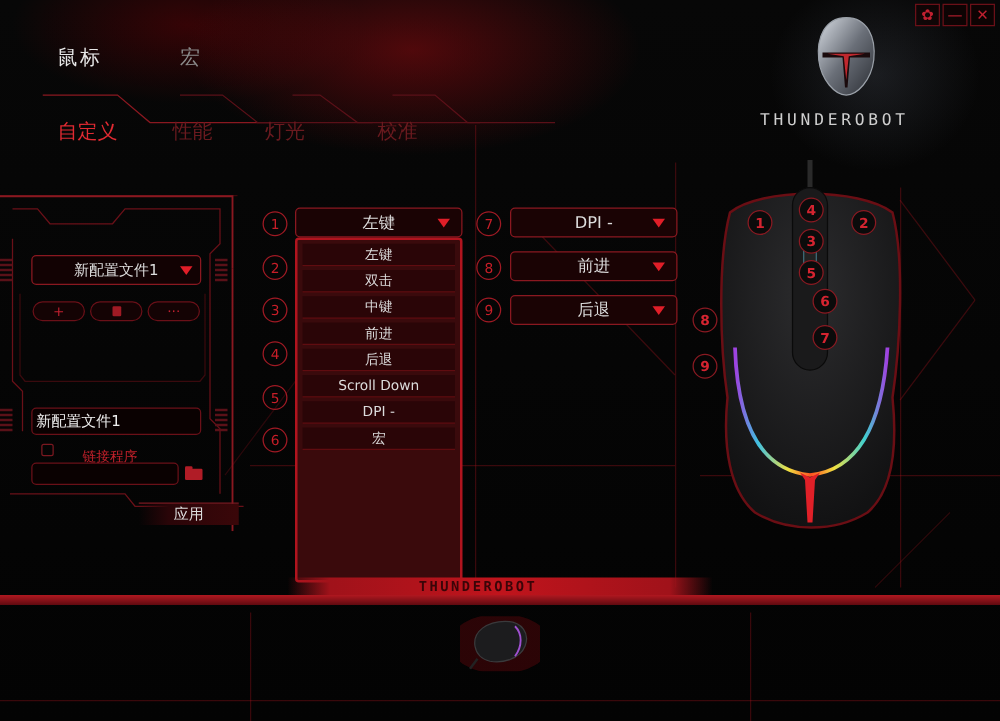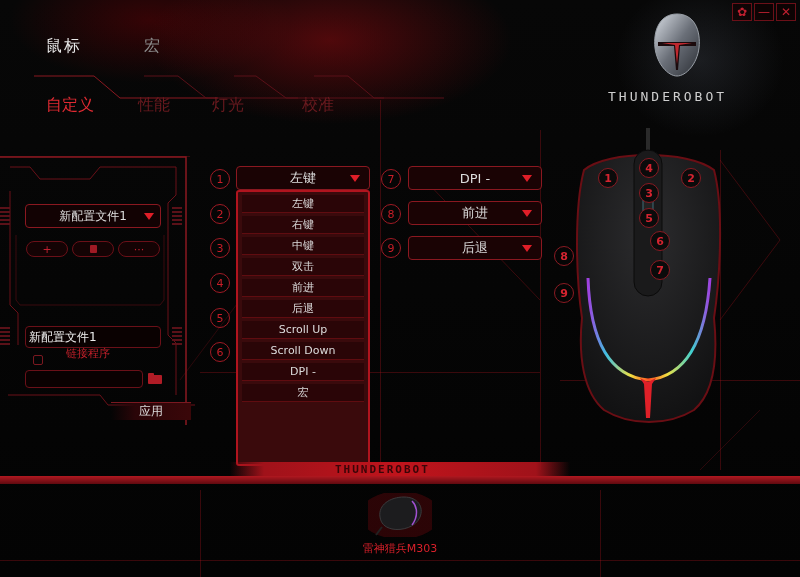--- a/index.html
+++ b/index.html
@@ -36,21 +36,21 @@
   
   .left-panel { position: absolute; left: 0; top: 155px; width: 195px; height: 270px; }
   .lp-frame { position: absolute; left: 0; top: 0; }
   .profile-select { position: absolute; left: 25px; top: 49px; width: 136px; height: 24px; border: 1px solid #8a1820; border-radius: 4px; background: #120203; font-size: 12px; color: #ddd; display: flex; align-items: center; justify-content: center; cursor: pointer; }
   .profile-select .arrow { position: absolute; right: 6px; top: 8px; width: 0; height: 0; border-left: 5px solid transparent; border-right: 5px solid transparent; border-top: 7px solid #e01e28; }
   .grill { position: absolute; width: 10px; }
   .grill span { display: block; height: 2px; margin-bottom: 2px; background: #5a1118; }
   .pbtn { position: absolute; top: 86px; width: 42px; height: 16px; border: 1px solid #6a1018; border-radius: 8px; background: #140304; color: #c02030; font-size: 11px; display: flex; align-items: center; justify-content: center; cursor: pointer; }
   .profile-name { position: absolute; left: 25px; top: 171px; width: 136px; height: 22px; border: 1px solid #6a1018; border-radius: 4px; background: #0a0101; color: #eee; font-size: 12px; padding-left: 3px; line-height: 20px; }
   .link-check { position: absolute; left: 33px; top: 200px; width: 10px; height: 10px; border: 1px solid #7a1820; border-radius: 2px; cursor: pointer; }
-  .link-label { position: absolute; left: 66px; top: 191px; color: #c0202a; font-size: 11px; font-family: Liberation Serif, serif; }
+  .link-label { position: absolute; left: 66px; top: 203px; color: #c0202a; font-size: 11px; font-family: Liberation Serif, serif; }
   .link-path { position: absolute; left: 25px; top: 215px; width: 118px; height: 18px; border: 1px solid #6a1018; border-radius: 4px; background: #0a0101; cursor: text; }
   .folder-icon { position: absolute; left: 148px; top: 220px; width: 14px; height: 9px; background: #b01c26; border-radius: 1px; cursor: pointer; }
   .folder-icon::before { content: ""; position: absolute; left: 0; top: -2px; width: 6px; height: 3px; background: #b01c26; border-radius: 1px 1px 0 0; }
   .apply-btn { position: absolute; left: 111px; top: 247px; width: 80px; height: 18px; font-size: 12px; color: #ddd; display: flex; align-items: center; justify-content: center; cursor: pointer; background: linear-gradient(90deg, transparent, #2a0508 30%, #3a0709); border-top: 1px solid #7a1820; }
 
   
   .num-circle { position: absolute; width: 20px; height: 20px; border: 1.5px solid #a01a24; border-radius: 50%; color: #c81e28; font-size: 11px; display: flex; align-items: center; justify-content: center; }
   .assign-select { position: absolute; height: 24px; border: 1px solid #8a1820; border-radius: 4px; background: #1a0304; color: #ddd; font-size: 13px; display: flex; align-items: center; justify-content: center; cursor: pointer; }
   .assign-select .arrow { position: absolute; right: 9px; top: 8px; width: 0; height: 0; border-left: 5px solid transparent; border-right: 5px solid transparent; border-top: 7px solid #e01e28; }
 
@@ -202,26 +202,24 @@
   <div class="num-circle" style="left:210px;top:308px">5</div>
   <div class="num-circle" style="left:210px;top:342px">6</div>
 
   <div class="assign-select" style="left:236px;top:166px;width:134px">
     <span>左键</span>
     <span class="arrow"></span>
   </div>
 
   <div class="dropdown-list">
     <div class="dd-item">左键</div>
-    <div class="dd-item">右键</div>
+    <div class="dd-item">双击</div>
     <div class="dd-item">中键</div>
-    <div class="dd-item">双击</div>
     <div class="dd-item">前进</div>
     <div class="dd-item">后退</div>
-    <div class="dd-item">Scroll Up</div>
     <div class="dd-item">Scroll Down</div>
     <div class="dd-item">DPI -</div>
     <div class="dd-item">宏</div>
   </div>
 
   <div class="num-circle" style="left:381px;top:169px">7</div>
   <div class="num-circle" style="left:381px;top:204px">8</div>
   <div class="num-circle" style="left:381px;top:238px">9</div>
 
   <div class="assign-select" style="left:408px;top:166px;width:134px">
@@ -276,15 +274,14 @@
   <div class="banner-text">THUNDEROBOT</div>
   <div class="bottom-bar"></div>
 
   <svg class="product-img" viewBox="0 0 64 44">
     <ellipse cx="32" cy="22" rx="40" ry="24" fill="rgba(120,10,15,0.35)"></ellipse>
     <path d="M12 24 C10 12 22 4 36 4 C50 4 56 14 52 24 C48 34 34 38 24 36 C16 34 13 30 12 24 Z" fill="#1c1c1e" stroke="#3a3a3c"></path>
     <path d="M44 8 C50 14 50 24 44 32" fill="none" stroke="#a050d0" stroke-width="1.5"></path>
     <path d="M14 34 L8 42" stroke="#222" stroke-width="2"></path>
   </svg>
   <div class="product-name">
-    <div>雷神猎兵M303</div>
   </div>
 </div>
 
 </body></html>

